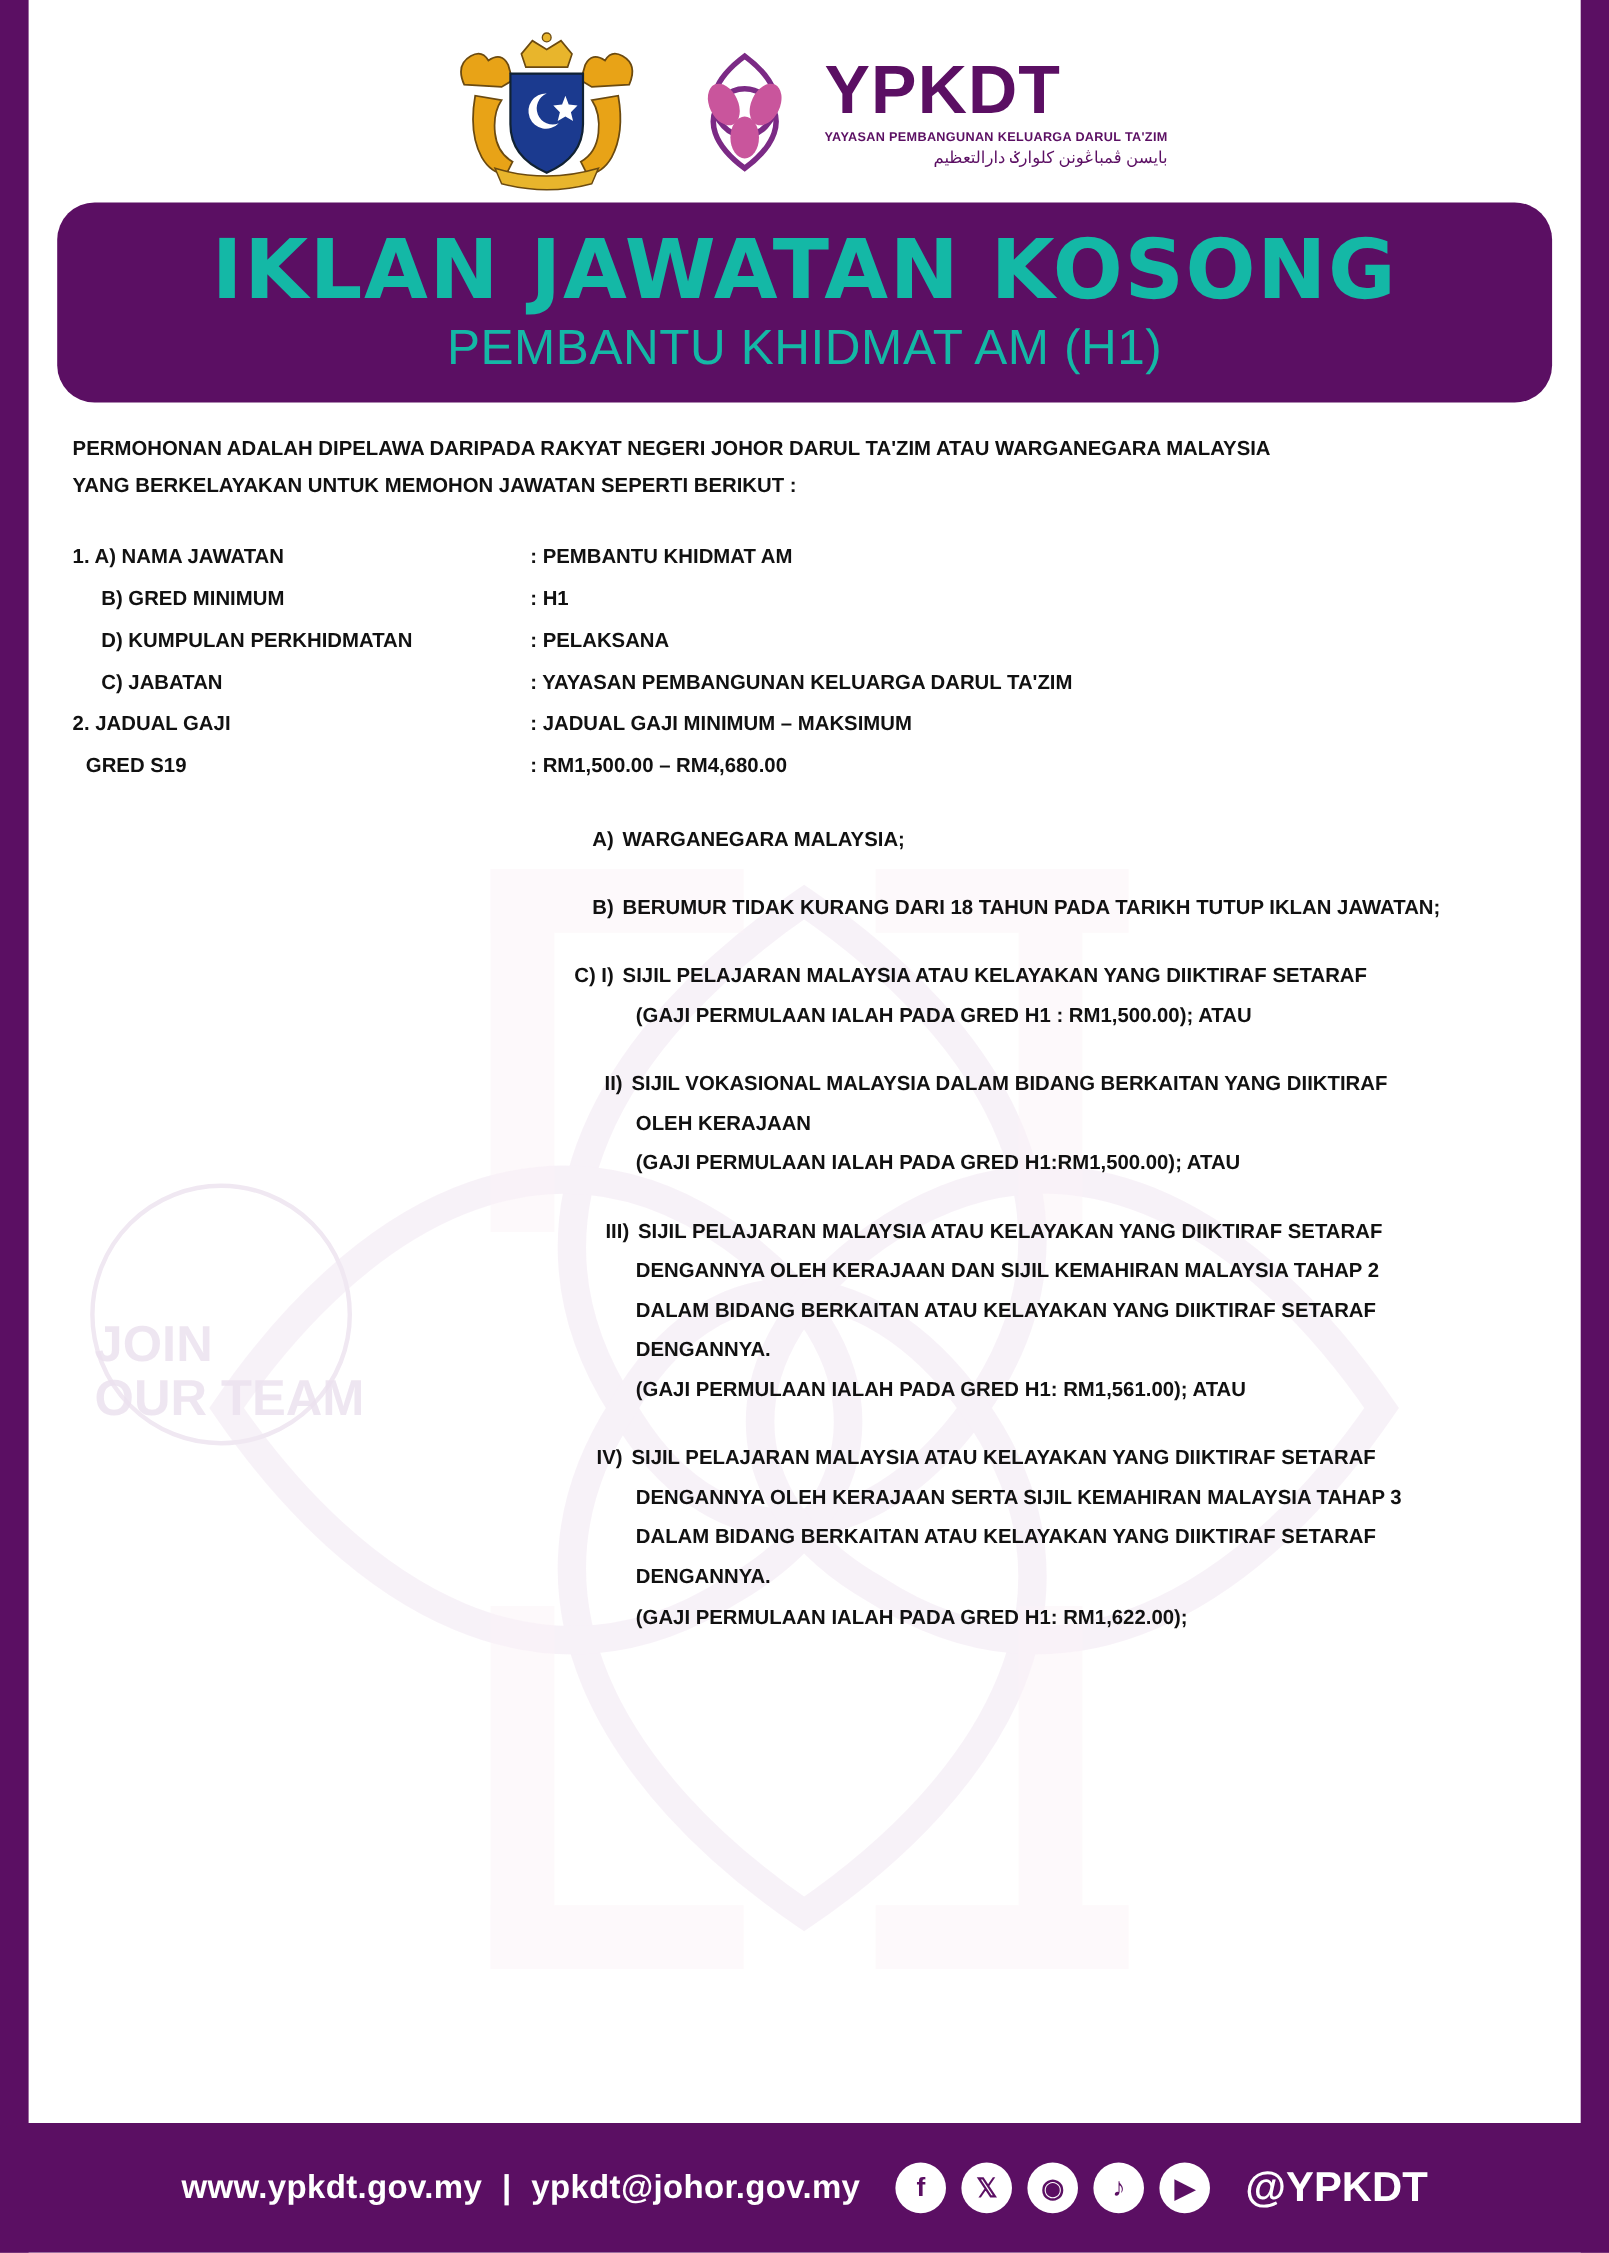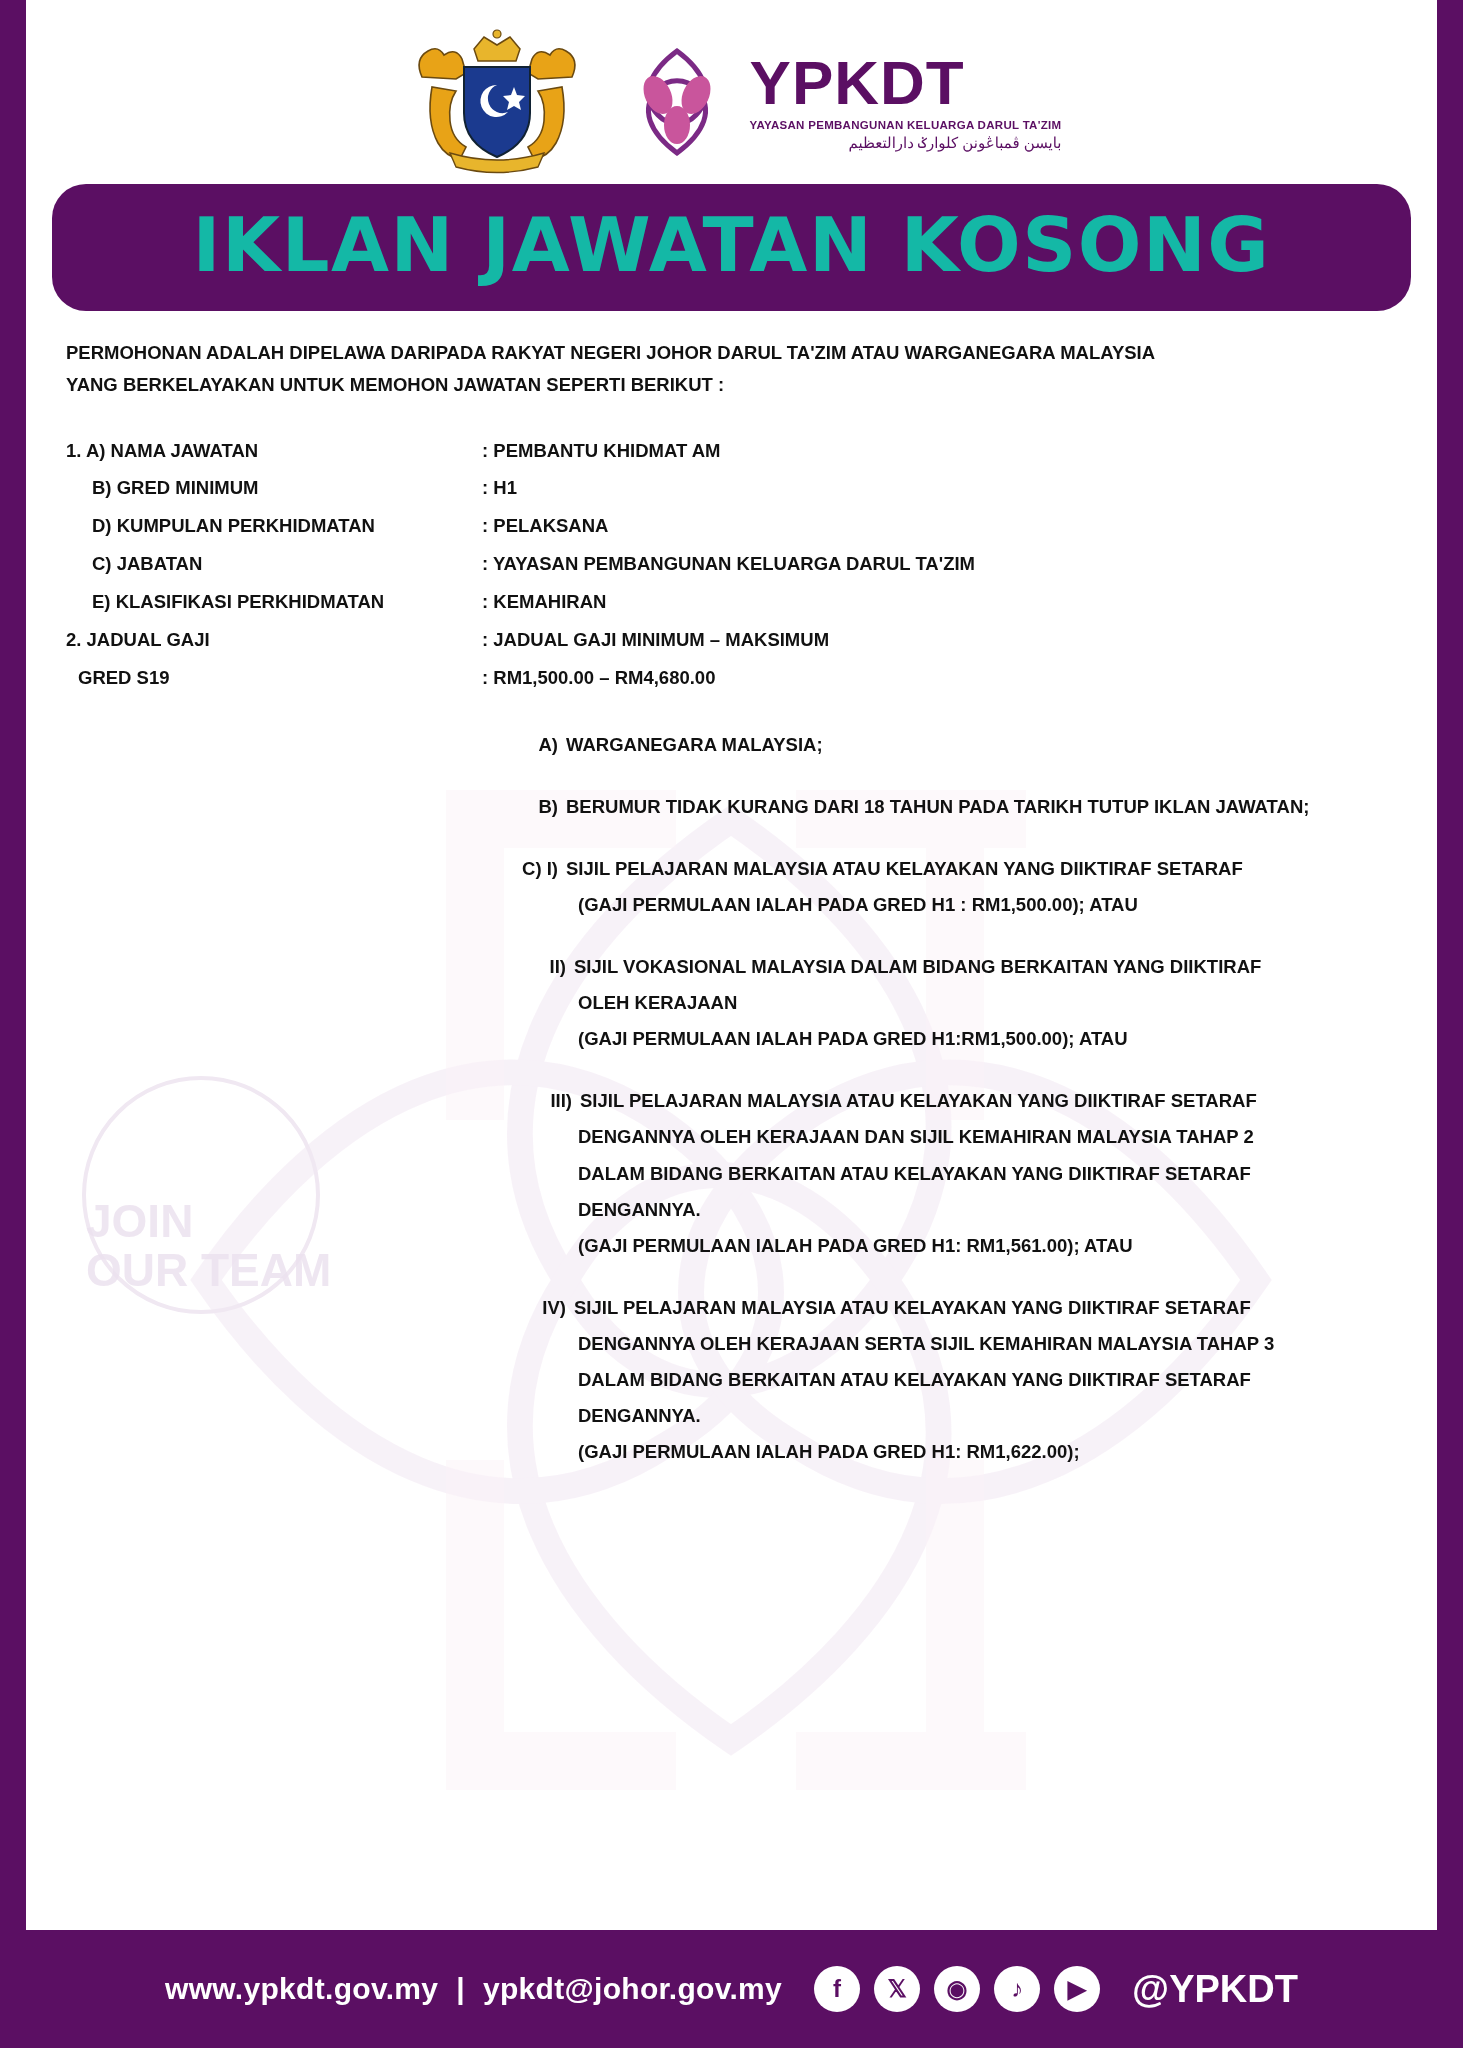--- a/index.html
+++ b/index.html
@@ -279,20 +279,21 @@
         <div class="ypkdt-text">
           <div class="ypkdt-word">YPKDT</div>
           <div class="ypkdt-sub">YAYASAN PEMBANGUNAN KELUARGA DARUL TA'ZIM</div>
           <div class="ypkdt-jawi">بايسن ڤمباڠونن كلوارݢ دارالتعظيم</div>
         </div>
       </div>
     </div>
 
     <div class="banner">
       <div class="banner-title">IKLAN JAWATAN KOSONG</div>
+      <div class="banner-sub">PEMBANTU KHIDMAT AM (H1)</div>
     </div>
 
     <div class="intro">
       <div>PERMOHONAN ADALAH DIPELAWA DARIPADA RAKYAT NEGERI JOHOR DARUL TA'ZIM ATAU WARGANEGARA MALAYSIA</div>
       <div>YANG BERKELAYAKAN UNTUK MEMOHON JAWATAN SEPERTI BERIKUT :</div>
     </div>
 
     <div class="details">
       <div class="drow">
         <div class="dlabel">1. A) NAMA JAWATAN</div>
@@ -302,24 +303,20 @@
         <div class="dlabel indent">B) GRED MINIMUM</div>
         <div class="dval">: H1</div>
       </div>
       <div class="drow">
         <div class="dlabel indent">D) KUMPULAN PERKHIDMATAN</div>
         <div class="dval">: PELAKSANA</div>
       </div>
       <div class="drow">
         <div class="dlabel indent">C) JABATAN</div>
         <div class="dval">: YAYASAN PEMBANGUNAN KELUARGA DARUL TA'ZIM</div>
-      </div>
-      <div class="drow">
-        <div class="dlabel indent">E) KLASIFIKASI PERKHIDMATAN</div>
-        <div class="dval">: KEMAHIRAN</div>
       </div>
       <div class="drow">
         <div class="dlabel">2. JADUAL GAJI</div>
         <div class="dval">: JADUAL GAJI MINIMUM – MAKSIMUM</div>
       </div>
       <div class="drow">
         <div class="dlabel indent2">GRED S19</div>
         <div class="dval">: RM1,500.00 – RM4,680.00</div>
       </div>
     </div>

